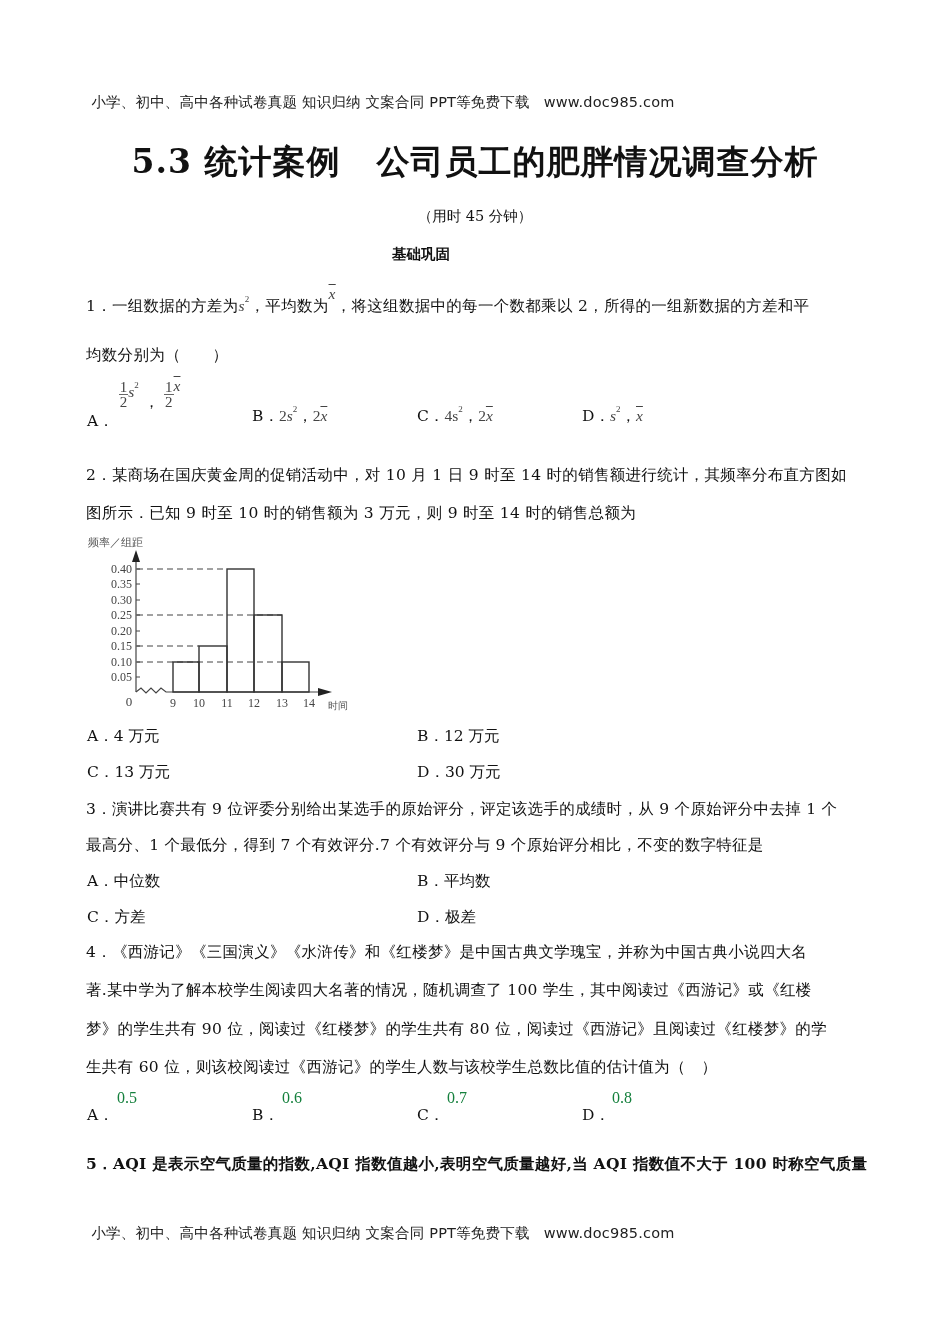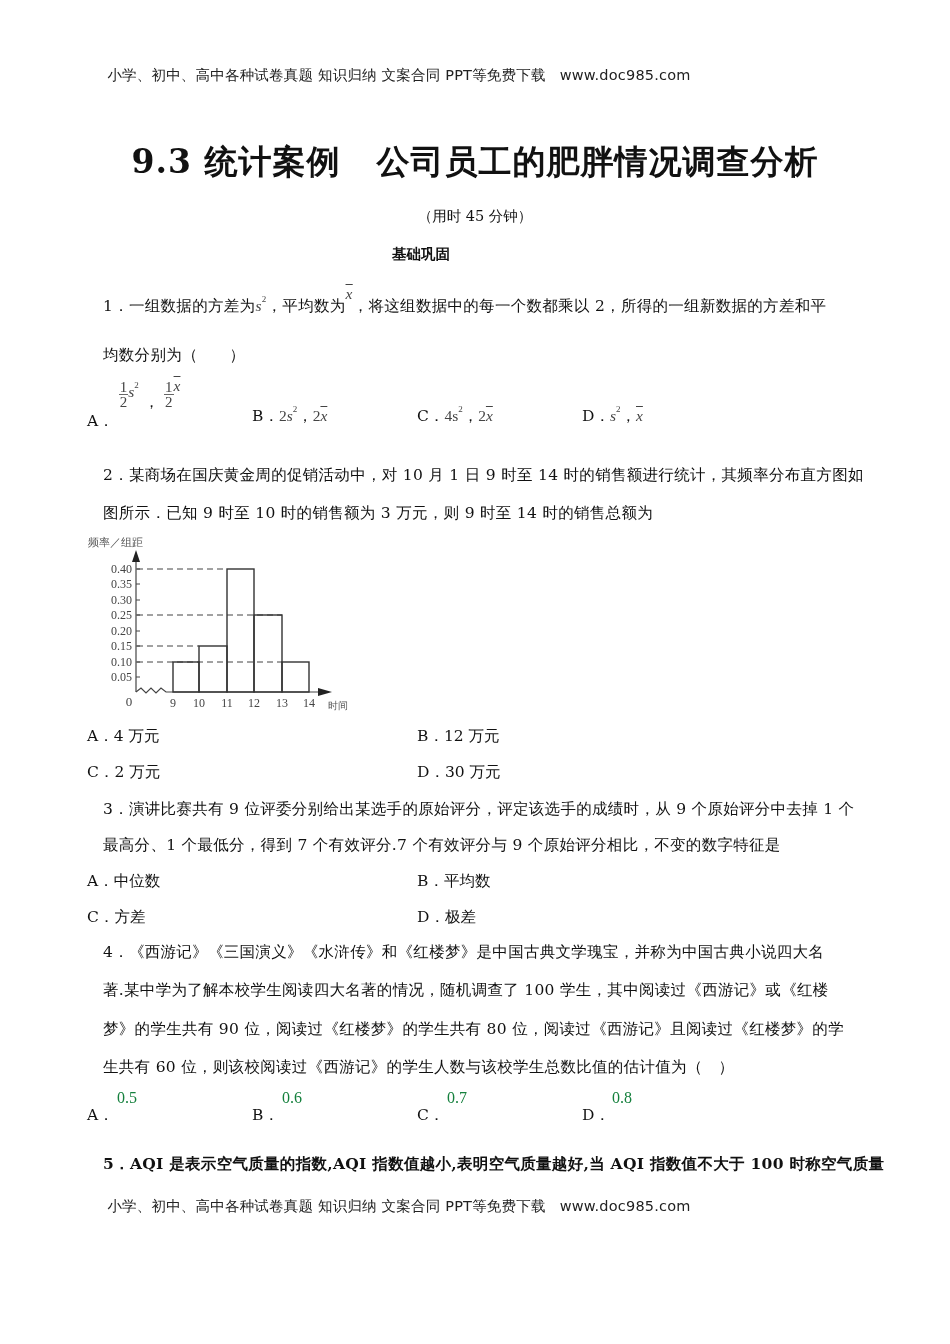--- a/index.html
+++ b/index.html
@@ -3,52 +3,52 @@
 <meta charset="utf-8">
 <style>
   html, body { margin: 0; padding: 0; background: #ffffff; }
   body {
     width: 950px; height: 1344px; position: relative; overflow: hidden;
     font-family: "DejaVu Serif", "Liberation Serif", serif;
     color: #111;
   }
   .abs { position: absolute; }
   .banner {
-    left: 16px; width: 766px; text-align: center;
+    left: 0; width: 766px; text-align: center;
     font-family: "DejaVu Sans", "Liberation Sans", sans-serif;
-    font-size: 14.5px; color: #222; letter-spacing: 0.2px;
+    font-size: 14.5px; color: #222; letter-spacing: 0.2px; margin-top: 27px;
   }
   .banner .url { margin-left: 14px; }
   .title {
     left: 0; top: 140px; width: 950px; text-align: center;
     font-size: 33px; font-weight: bold; letter-spacing: 1px;
   }
   .title .gap { display: inline-block; width: 36px; }
   .subtitle { left: 0; top: 207px; width: 950px; text-align: center; font-size: 14.5px; }
   .section { left: 0; top: 245px; width: 842px; text-align: center; font-size: 14.5px; font-weight: bold; }
-  .line { left: 103px; font-size: 15.5px; white-space: nowrap; letter-spacing: 0.3px; }
+  .line { left: 86px; font-size: 15.5px; white-space: nowrap; letter-spacing: 0.3px; }
   .math { font-family: "Liberation Serif", "DejaVu Serif", serif; font-style: italic; color: #444; }
   .sup { font-size: 9px; vertical-align: 9px; font-style: normal; }
   .bar-x { text-decoration: overline; }
   .opt { position: absolute; font-size: 15.5px; white-space: nowrap; }
   .frac { display: inline-block; text-align: center; vertical-align: middle; font-family: "Liberation Serif", serif; font-size: 15px; color: #444; line-height: 14px; }
   .frac .num { display: block; border-bottom: 1px solid #666; padding: 0 1px; }
   .frac .den { display: block; }
   .raised { position: absolute; font-family: "Liberation Serif", serif; font-size: 16px; color: #15803d; }
   svg text { font-family: "Liberation Serif", "DejaVu Serif", serif; }
 </style>
 </head>
 <body>
 
 <div class="abs banner" style="top:66px;">
   <span>小学、初中、高中各种试卷真题 知识归纳 文案合同 PPT等免费下载</span><span class="url">www.doc985.com</span>
 </div>
 
 <div class="abs title">
-  <span>9.3 统计案例</span><span class="gap"></span><span>公司员工的肥胖情况调查分析</span>
+  <span>5.3 统计案例</span><span class="gap"></span><span>公司员工的肥胖情况调查分析</span>
 </div>
 <div class="abs subtitle">（用时 45 分钟）</div>
 <div class="abs section">基础巩固</div>
 
 <div class="abs line" style="top:294px;">
   <span>1．</span><span>一组数据的方差为</span><span class="math"><span>s</span><span class="sup">2</span></span><span>，平均数为</span><span class="math bar-x" style="position:relative; top:-12px;">x</span><span>，将这组数据中的每一个数都乘以 2，所得的一组新数据的方差和平</span>
 </div>
 <div class="abs line" style="top:345px;">均数分别为（　　）</div>
 
 <div class="opt" style="left:87px; top:380px;">
@@ -125,21 +125,21 @@
     <text x="227" y="707">11</text>
     <text x="254" y="707">12</text>
     <text x="282" y="707">13</text>
     <text x="309" y="707">14</text>
   </g>
   <text x="328" y="709" font-size="10" fill="#555">时间</text>
 </svg>
 
 <div class="opt" style="left:87px; top:726px;"><span>A．</span><span>4 万元</span></div>
 <div class="opt" style="left:417px; top:726px;"><span>B．</span><span>12 万元</span></div>
-<div class="opt" style="left:87px; top:762px;"><span>C．</span><span>2 万元</span></div>
+<div class="opt" style="left:87px; top:762px;"><span>C．</span><span>13 万元</span></div>
 <div class="opt" style="left:417px; top:762px;"><span>D．</span><span>30 万元</span></div>
 
 <div class="abs line" style="top:799px;">
   <span>3．</span><span>演讲比赛共有 9 位评委分别给出某选手的原始评分，评定该选手的成绩时，从 9 个原始评分中去掉 1 个</span>
 </div>
 <div class="abs line" style="top:835px;">最高分、1 个最低分，得到 7 个有效评分.7 个有效评分与 9 个原始评分相比，不变的数字特征是</div>
 <div class="opt" style="left:87px; top:871px;"><span>A．</span><span>中位数</span></div>
 <div class="opt" style="left:417px; top:871px;"><span>B．</span><span>平均数</span></div>
 <div class="opt" style="left:87px; top:907px;"><span>C．</span><span>方差</span></div>
 <div class="opt" style="left:417px; top:907px;"><span>D．</span><span>极差</span></div>

